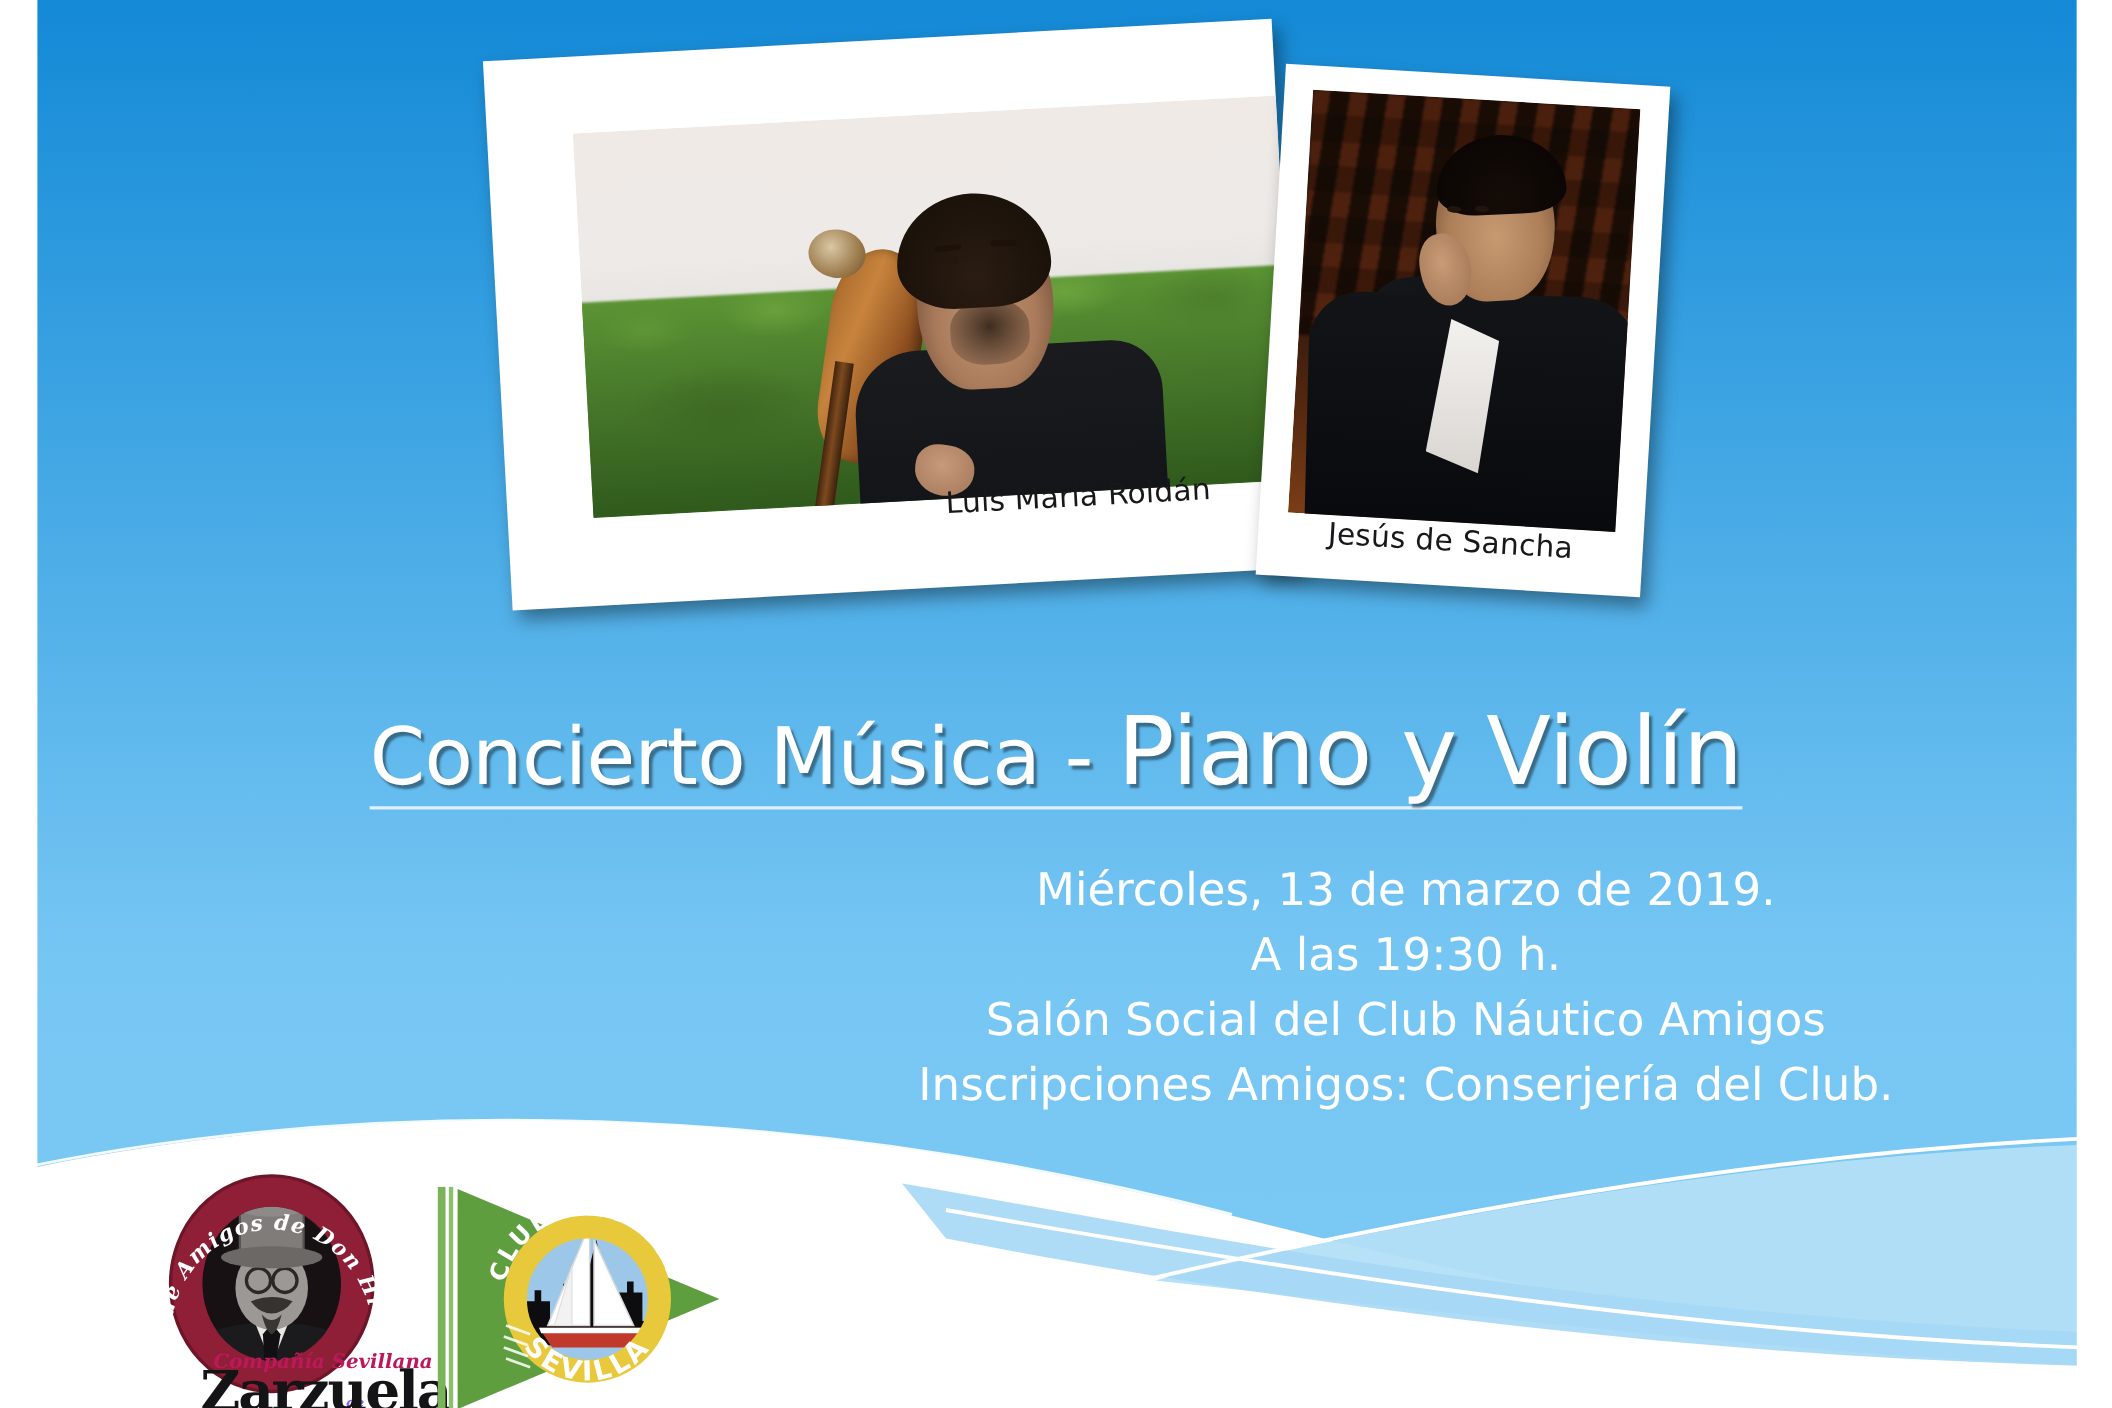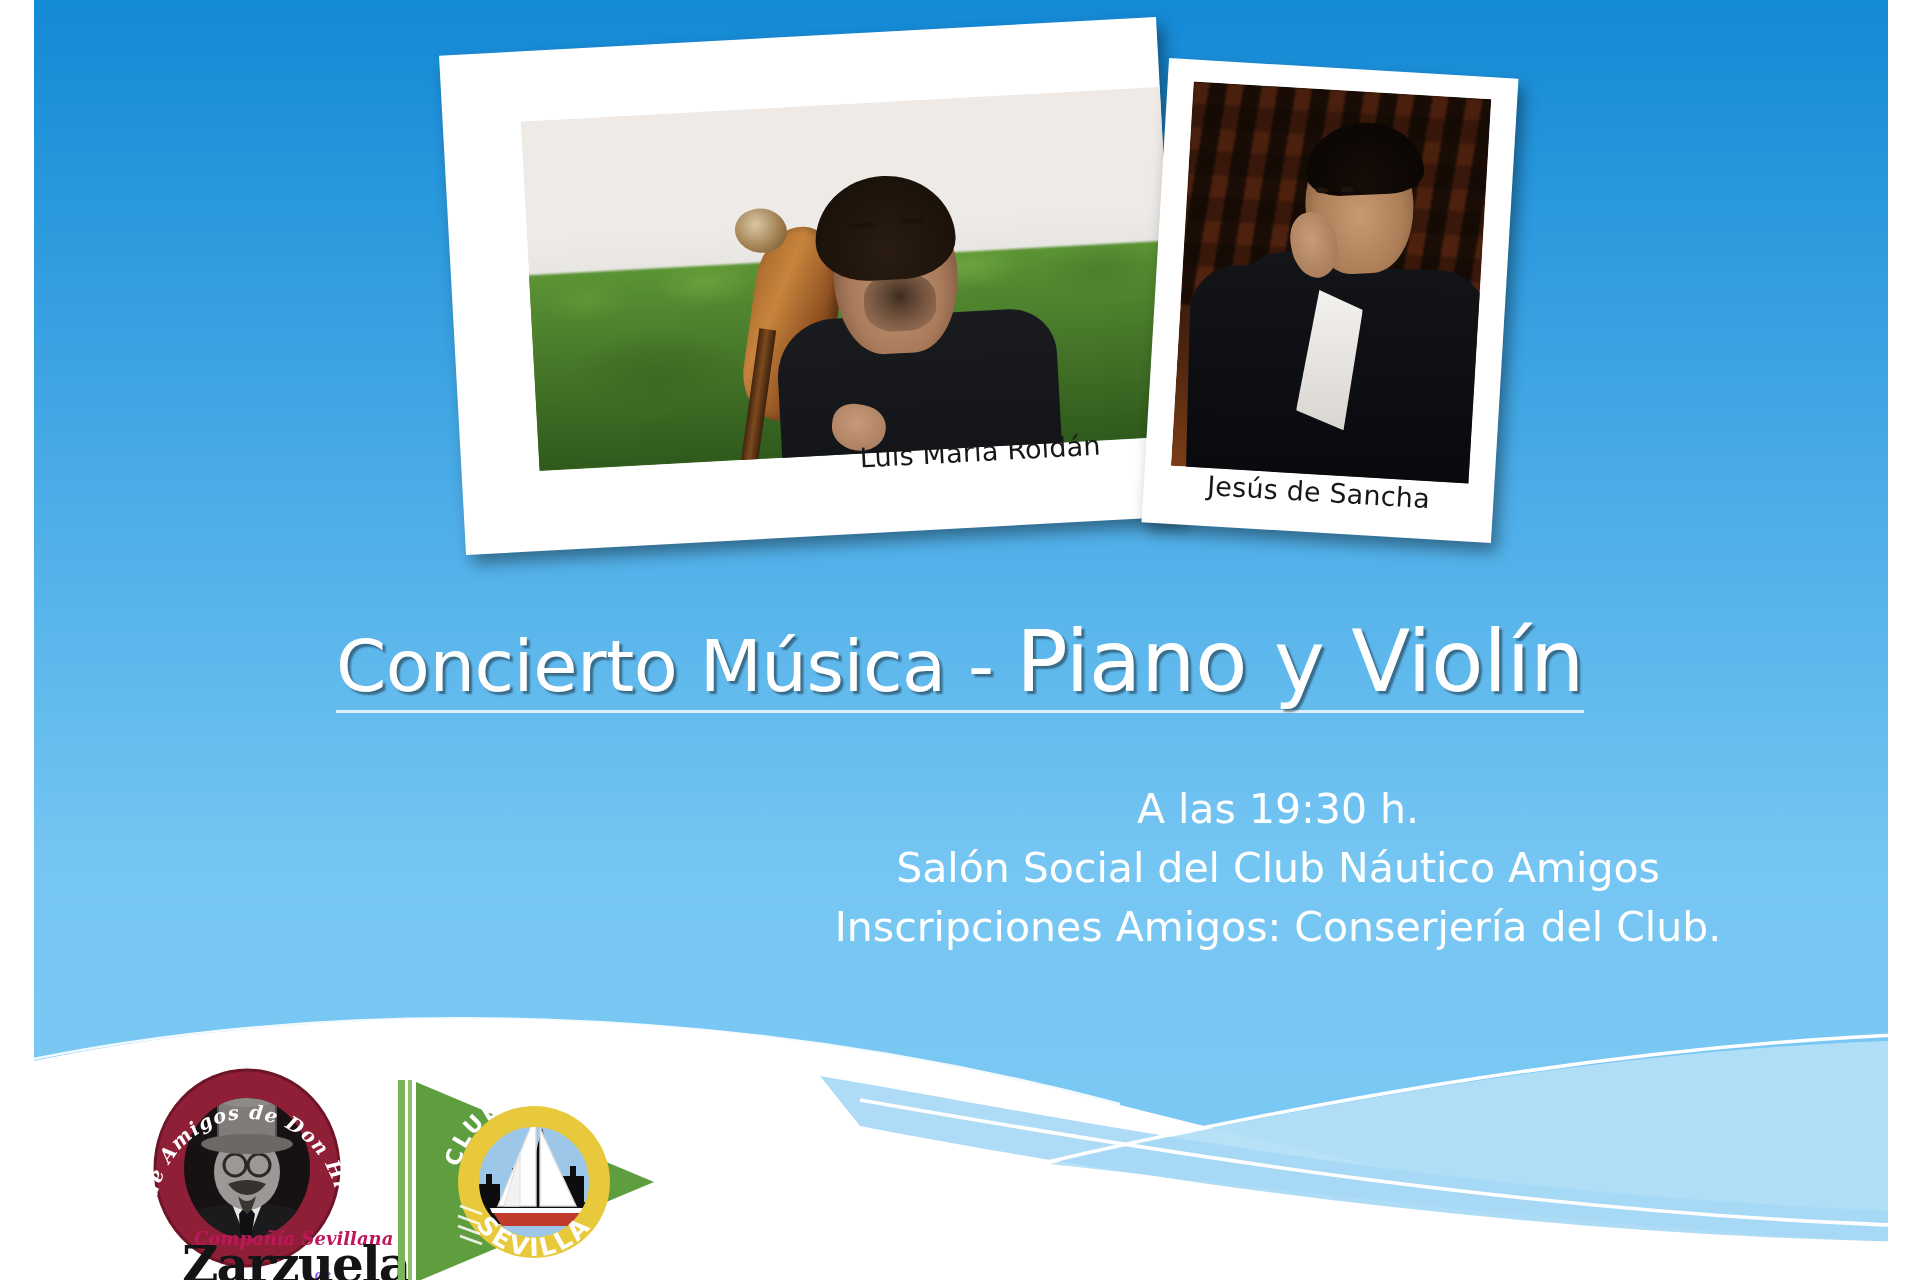--- a/index.html
+++ b/index.html
@@ -157,21 +157,21 @@
     border-radius:44% 48% 50% 50%;transform:rotate(-14deg);
   }
   .pn-arm{
     position:absolute;left:22%;top:42%;width:110px;height:150px;
     background:linear-gradient(150deg,#15171b,#0a0b0e);
     border-radius:40px 24px 10px 40px;transform:rotate(-10deg);
   }
 
   
   #title-wrap{
-    position:absolute;left:0;top:618px;width:1920px;text-align:center;z-index:20;
+    position:absolute;left:0;top:641px;width:1920px;text-align:center;z-index:20;
     white-space:nowrap;
   }
   #title{
     display:inline-block;
     color:#ffffff;
     text-shadow:3px 3px 2px rgba(0,0,0,.42);
     border-bottom:3px solid rgba(255,255,255,.78);
     padding-bottom:4px;line-height:1.02;
     font-family:"DejaVu Sans", sans-serif;
     font-weight:400;
@@ -243,20 +243,21 @@
       </div>
     </div>
     <div class="cap" id="cap-piano">Jesús de Sancha</div>
   </div>
 
   <div id="title-wrap">
     <span id="title"><span class="t1">Concierto Música - </span><span class="t2">Piano y Violín</span></span>
   </div>
 
   <div id="details">
+    <span class="line">Miércoles, 13 de marzo de 2019.</span>
     <span class="line">A las 19:30 h.</span>
     <span class="line">Salón Social del Club Náutico Amigos</span>
     <span class="line">Inscripciones Amigos: Conserjería del Club.</span>
   </div>
 
 
   <svg class="wave" viewBox="0 0 1920 330" preserveAspectRatio="none">
     <defs>
       <clipPath id="clipAll">
           <rect x="0" y="0" width="1920" height="330"></rect>

